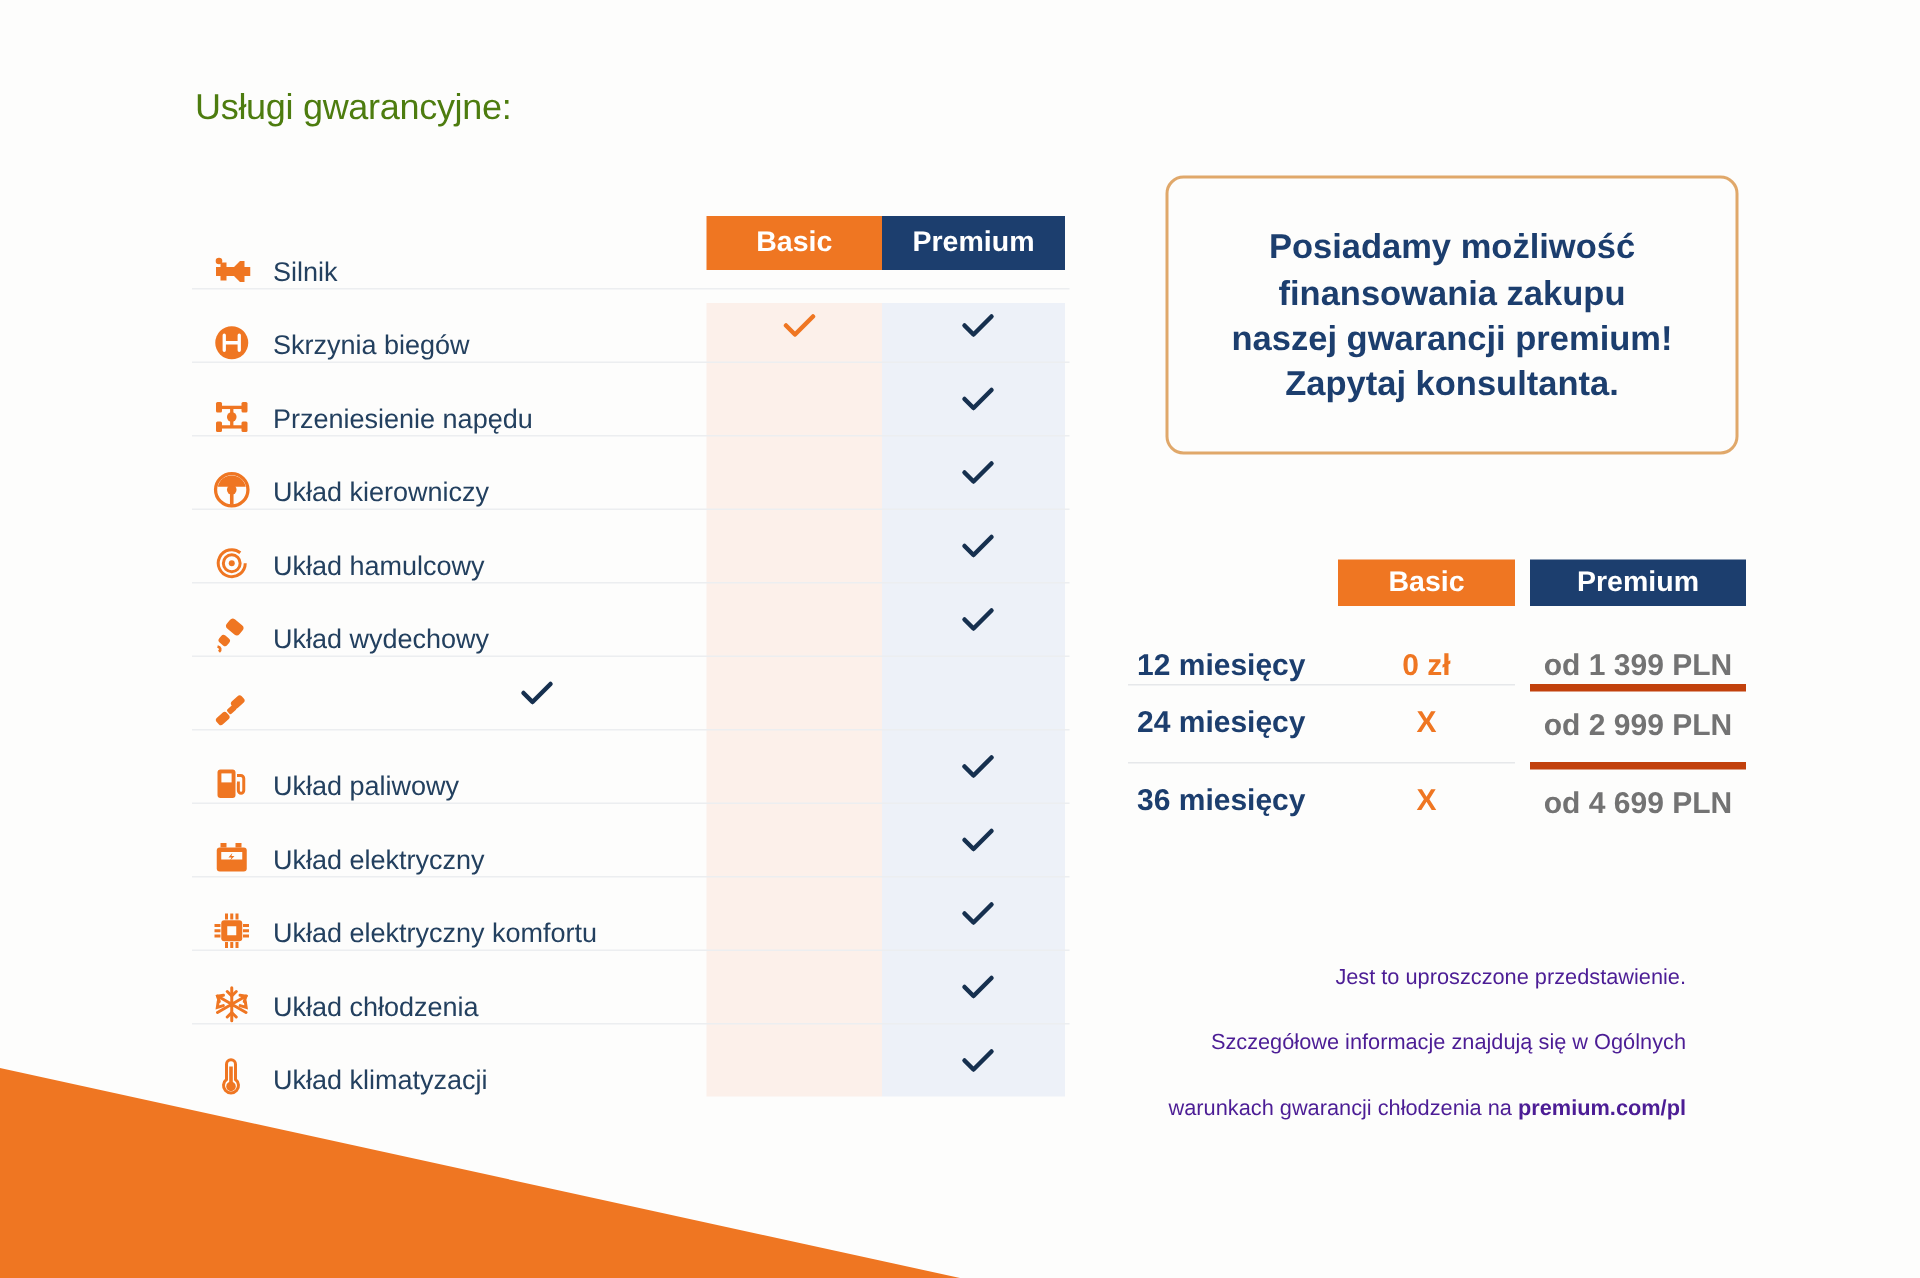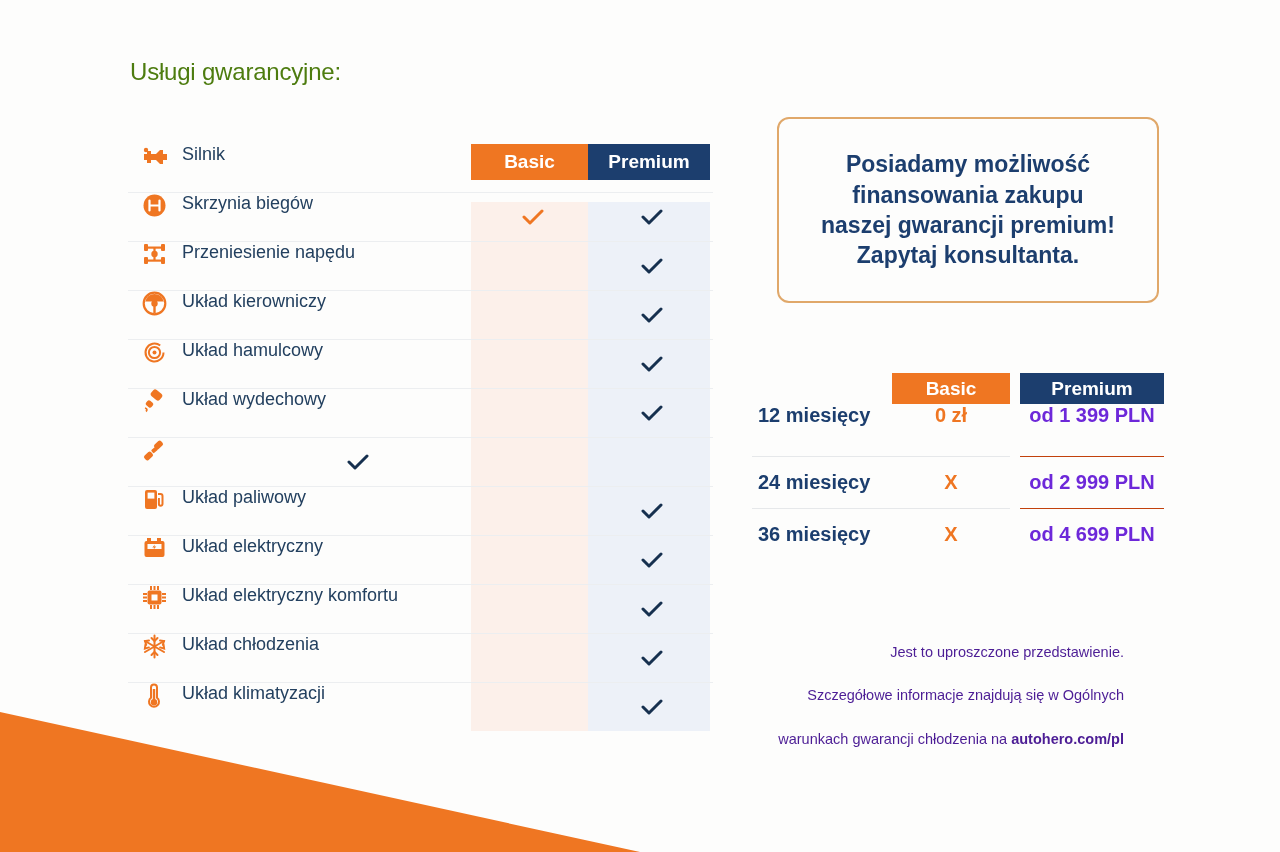--- a/index.html
+++ b/index.html
@@ -92,21 +92,21 @@
 
   .rows {
     position: relative;
     z-index: 1;
     margin-top: 58px;
   }
   .row {
     position: relative;
     height: 48px;
     display: flex;
-    align-items: flex-start;
+    align-items: flex-end;
     border-top: 1px solid #eceef0;
   }
   .row:first-child {
     border-top: none;
   }
   .row .icon-cell {
     width: 52px;
     display: flex;
     align-items: center;
     justify-content: center;
@@ -180,21 +180,21 @@
   }
   .price-head .ph.gap { width: 10px; flex: none; }
   .price-head .ph.premium {
     width: 144px;
     flex: none;
     background: #1c3e6e;
   }
 
   .price-row {
     display: flex;
-    align-items: flex-start;
+    align-items: flex-end;
     height: 52px;
   }
   .price-row .pr-term {
     width: 140px;
     flex: none;
     font-size: 20px;
     font-weight: bold;
     color: #1c3e6e;
     text-align: left;
     padding-left: 6px;
@@ -208,34 +208,34 @@
     font-weight: bold;
     color: #ef7622;
   }
   .price-row .pr-gap { width: 10px; flex: none; }
   .price-row .pr-premium {
     width: 144px;
     flex: none;
     text-align: center;
     font-size: 20px;
     font-weight: bold;
-    color: #6d28d9;
+    color: #737373;
   }
   .price-row.sep .pr-term,
   .price-row.sep .pr-basic {
     border-top: 1px solid #e6e8ea;
     height: 100%;
     display: flex;
     align-items: center;
     box-sizing: border-box;
   }
   .price-row.sep .pr-term { justify-content: flex-start; }
   .price-row.sep .pr-basic { justify-content: center; }
   .price-row.sep .pr-premium {
-    border-top: 1px solid #c2410c;
+    border-top: 5px solid #c2410c;
     height: 100%;
     display: flex;
     align-items: center;
     justify-content: center;
     box-sizing: border-box;
   }
 
   
   .fineprint {
     position: absolute;
@@ -557,17 +557,17 @@
       <div class="pr-term">36 miesięcy</div>
       <div class="pr-basic">X</div>
       <div class="pr-gap"></div>
       <div class="pr-premium">od 4 699 PLN</div>
     </div>
   </div>
 
   <div class="fineprint">
     <div>Jest to uproszczone przedstawienie.</div>
     <div>Szczegółowe informacje znajdują się w Ogólnych</div>
-    <div><span>warunkach gwarancji chłodzenia na </span><span class="site">autohero.com/pl</span></div>
+    <div><span>warunkach gwarancji chłodzenia na </span><span class="site">premium.com/pl</span></div>
   </div>
 
 
 </div>
 
 </body></html>

